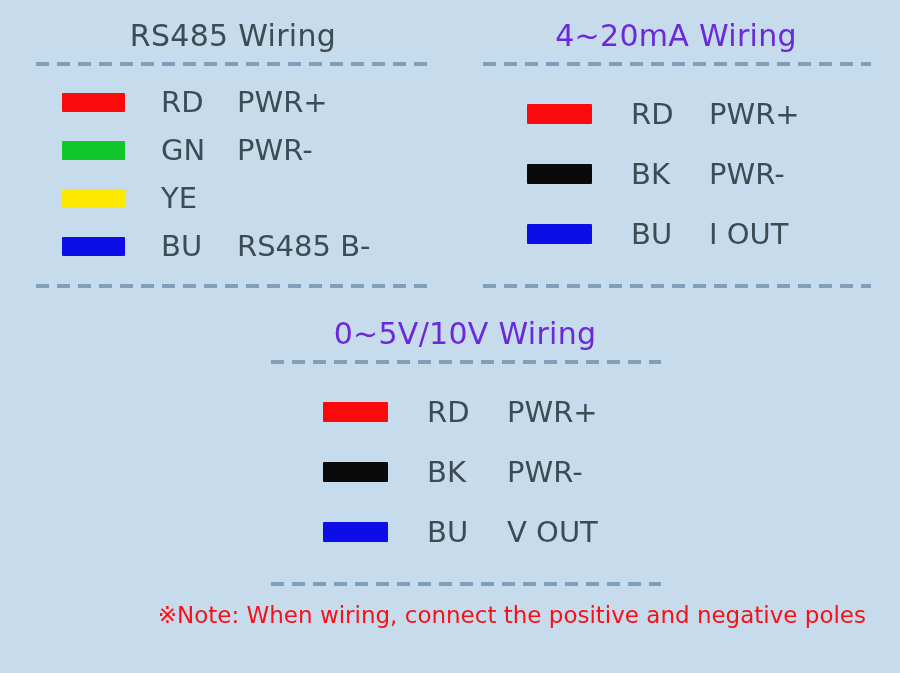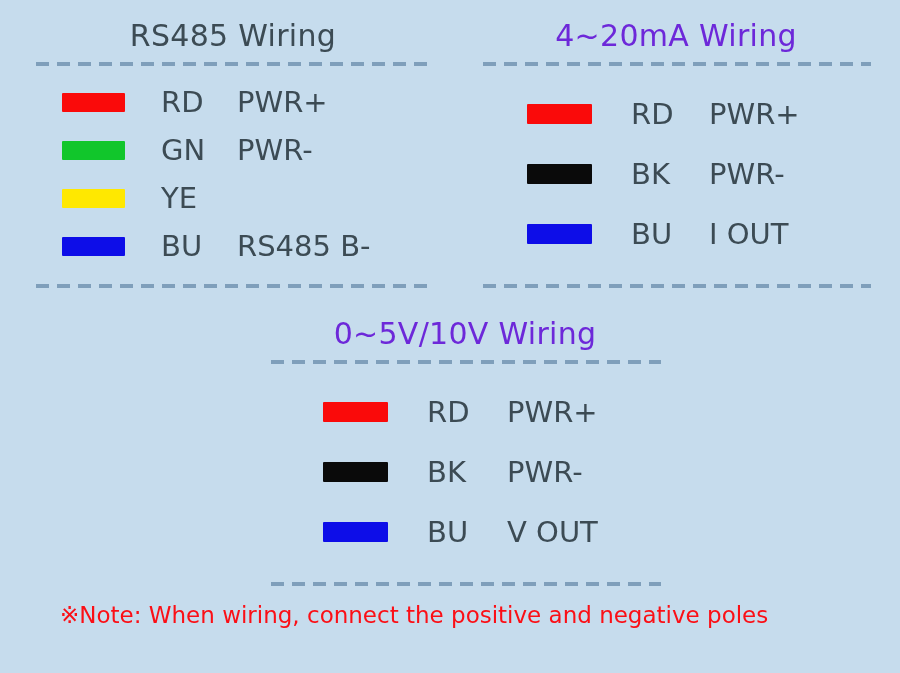--- a/index.html
+++ b/index.html
@@ -89,28 +89,28 @@
   
   #panel-voltage .rows  { padding-top: 18px; }
   #panel-voltage .row   { height: 60px; padding-left: 68px; }
   #panel-voltage .swatch{ width: 65px; height: 20px; }
   #panel-voltage .code  { width: 80px; margin-left: 39px; }
   #panel-voltage .func  { margin-left: 0px; }
 
   
   #note {
     position: absolute;
-    left: 60px;
+    left: 76px;
     top: 600px;
     width: 790px;
     color: #fb0f16;
     font-size: 23px;
     line-height: 31px;
     font-weight: 400;
-    text-align: left;
+    text-align: right;
   }
   #note .note-line { white-space: nowrap; }
 </style>
 </head>
 <body style="background: rgb(198, 220, 237);">
 
 <div class="stage">
 
   <section class="panel" id="panel-rs485">
     <div class="panel-title" style="color: rgb(60, 75, 84);">RS485 Wiring</div>

